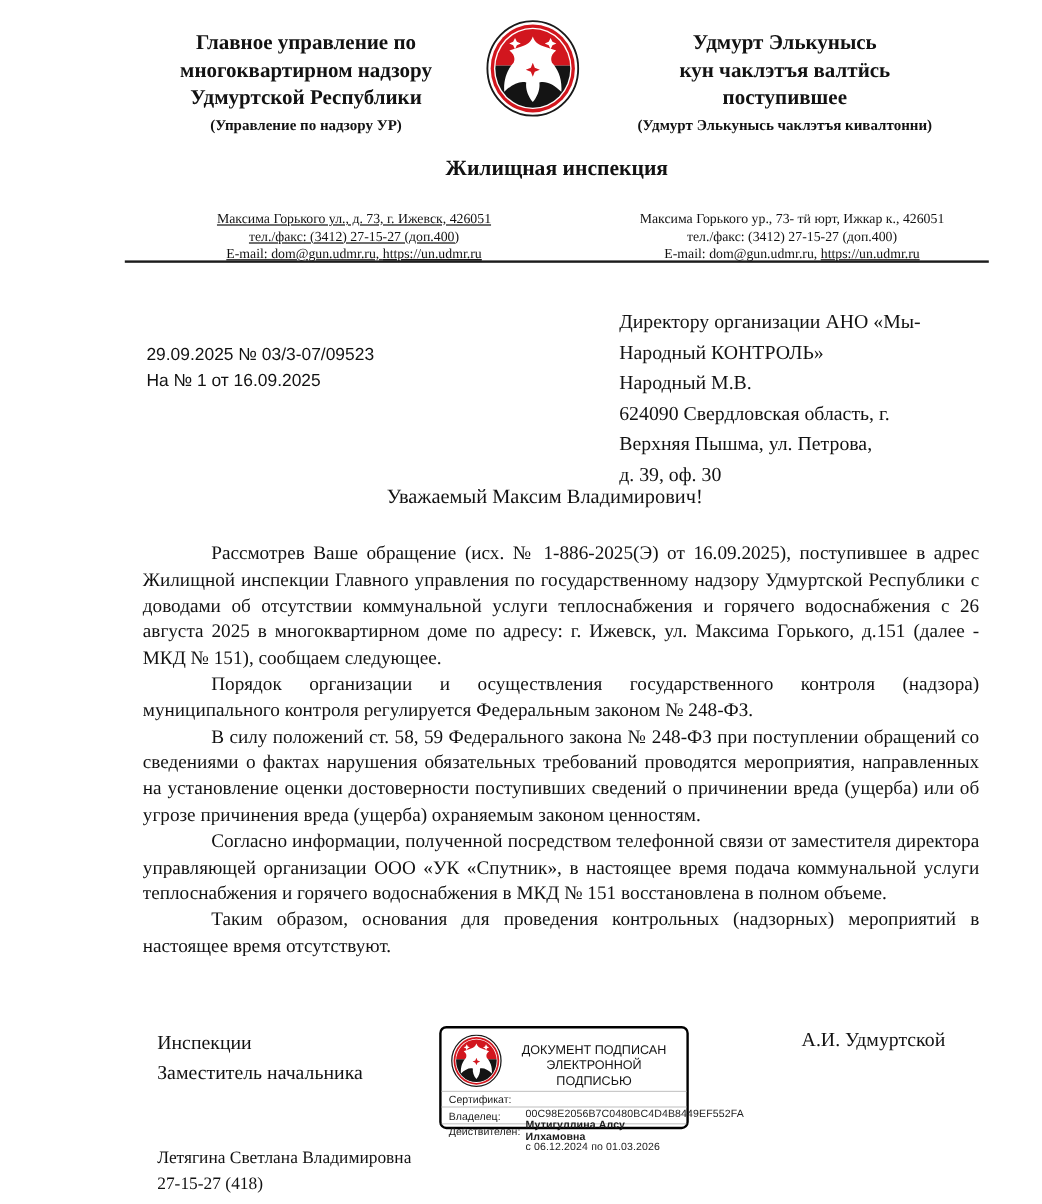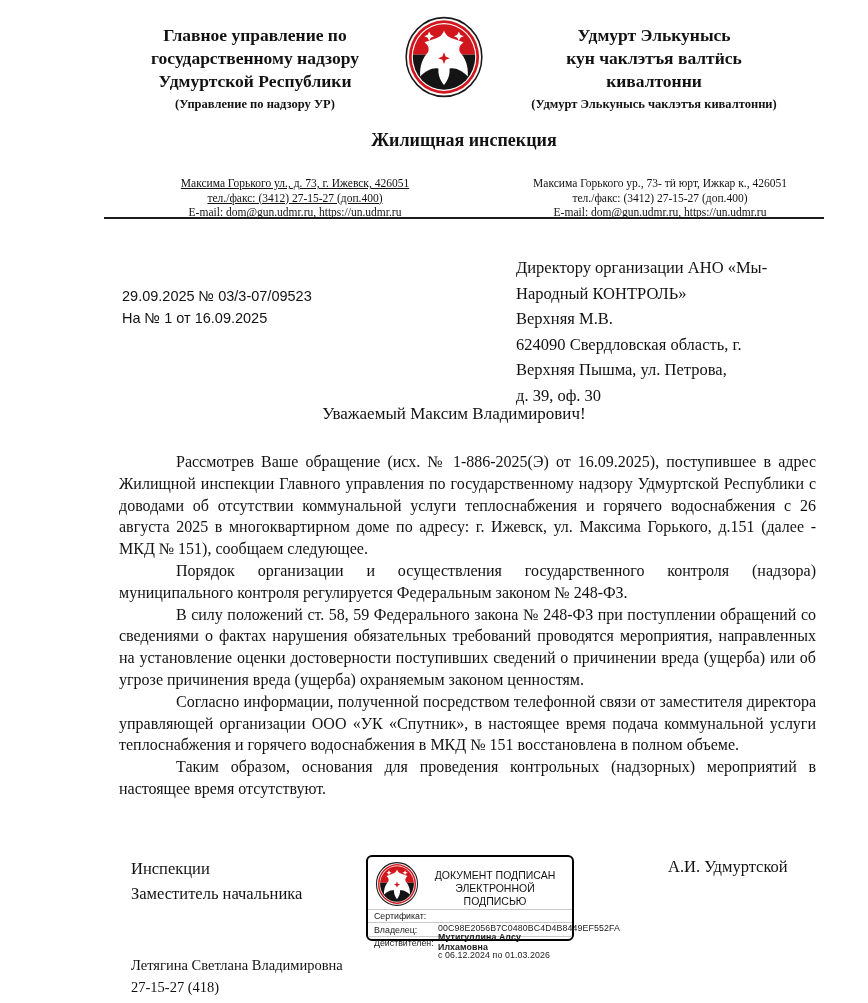--- a/index.html
+++ b/index.html
@@ -57,21 +57,21 @@
   .executor { position:absolute; top:955px; left:131px; font-size:14.5px; line-height:21.5px; }
 </style>
 </head>
 <body>
 
 <div class="page">
 
   <div class="letterhead">
     <div class="org org-left">
       <div class="name-line">Главное управление по</div>
-      <div class="name-line">государственному надзору</div>
+      <div class="name-line">многоквартирном надзору</div>
       <div class="name-line">Удмуртской Республики</div>
       <div class="short-name">(Управление по надзору УР)</div>
     </div>
 
     <div class="emblem-wrap">
       <svg viewBox="0 0 100 104" xmlns="http://www.w3.org/2000/svg">
         <ellipse cx="50" cy="52" rx="48.5" ry="50.5" fill="#ffffff" stroke="#1a1a1a" stroke-width="2"></ellipse>
         <ellipse cx="50" cy="52" rx="45" ry="47" fill="#d2161e"></ellipse>
         <ellipse cx="50" cy="52" rx="41.5" ry="43.5" fill="#ffffff"></ellipse>
         <clipPath id="disc1">
@@ -84,21 +84,21 @@
           <path d="M31 19.5 l2 4.1 4.2 1.9 -4.2 1.9 -2 4.1 -2 -4.1 -4.2 -1.9 4.2 -1.9 Z" fill="#ffffff"></path>
           <path d="M69 19.5 l2 4.1 4.2 1.9 -4.2 1.9 -2 4.1 -2 -4.1 -4.2 -1.9 4.2 -1.9 Z" fill="#ffffff"></path>
           <path d="M50 46 l2.1 5.4 5.4 2.1 -5.4 2.1 -2.1 5.4 -2.1 -5.4 -5.4 -2.1 5.4 -2.1 Z" fill="#d2161e"></path>
         </g>
       </svg>
     </div>
 
     <div class="org org-right">
       <div class="name-line">Удмурт Элькунысь</div>
       <div class="name-line">кун чаклэтъя валтӥсь</div>
-      <div class="name-line">кивалтонни</div>
+      <div class="name-line">поступившее</div>
       <div class="short-name">(Удмурт Элькунысь чаклэтъя кивалтонни)</div>
     </div>
   </div>
 
   <div class="dept-title">Жилищная инспекция</div>
 
   <div class="addr addr-left">
     <div>Максима Горького ул., д. 73, г. Ижевск, 426051</div>
     <div>тел./факс: (3412) 27-15-27 (доп.400)</div>
     <div><span>E-mail: dom@gun.udmr.ru, </span><a href="#">https://un.udmr.ru</a></div>
@@ -112,21 +112,21 @@
   <div class="header-divider"></div>
 
   <div class="ref-block">
     <div>29.09.2025 № 03/3-07/09523</div>
     <div>На № 1 от 16.09.2025</div>
   </div>
 
   <div class="recipient">
     <div>Директору организации АНО «Мы-</div>
     <div>Народный КОНТРОЛЬ»</div>
-    <div>Верхняя М.В.</div>
+    <div>Народный М.В.</div>
     <div>624090 Свердловская область, г.</div>
     <div>Верхняя Пышма, ул. Петрова,</div>
     <div>д. 39, оф. 30</div>
   </div>
 
   <div class="salutation">Уважаемый Максим Владимирович!</div>
 
   <div class="body-text">
     <p>Рассмотрев Ваше обращение (исх. № 1-886-2025(Э) от 16.09.2025), поступившее в адрес Жилищной инспекции Главного управления по государственному надзору Удмуртской Республики с доводами об отсутствии коммунальной услуги теплоснабжения и горячего водоснабжения с 26 августа 2025 в многоквартирном доме по адресу: г. Ижевск, ул. Максима Горького, д.151 (далее - МКД № 151), сообщаем следующее.</p>
     <p>Порядок организации и осуществления государственного контроля (надзора) муниципального контроля регулируется Федеральным законом № 248-ФЗ.</p>

